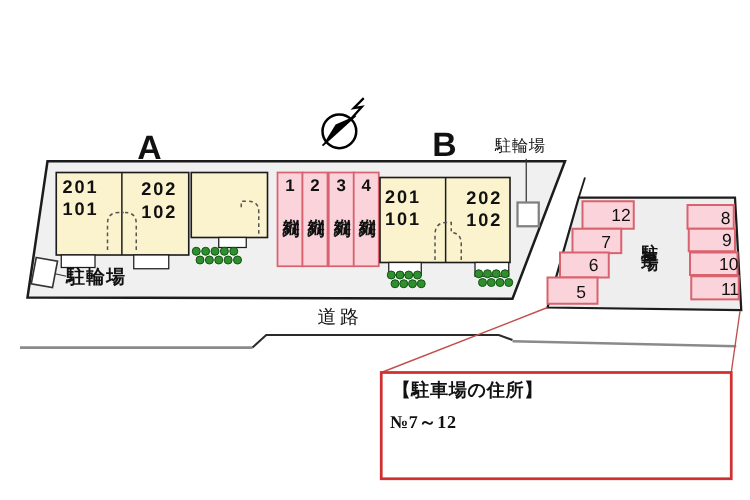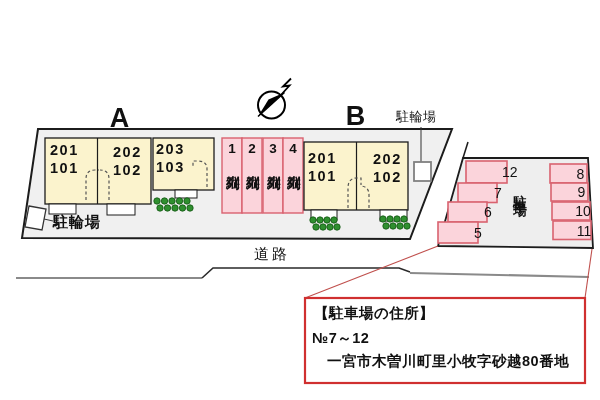--- a/index.html
+++ b/index.html
@@ -13,23 +13,23 @@
   .unit{font-size:14.5px;font-weight:bold;letter-spacing:1.5px;line-height:18px;}
   .unit span{display:block;}
   .colnum{font-size:13.5px;font-weight:bold;text-align:center;width:20px;}
   .vtext{writing-mode:vertical-rl;text-orientation:upright;}
   .tandem{font-size:13.5px;font-weight:bold;letter-spacing:1px;}
   .bike{font-weight:bold;font-size:15px;letter-spacing:1px;}
   .bike-sm{font-size:13px;letter-spacing:0.5px;}
   .road{font-size:15px;letter-spacing:3px;}
   .plabel{font-size:13.5px;font-weight:bold;letter-spacing:4px;}
   .space{position:absolute;display:flex;align-items:center;font-size:14px;}
-  .space.leftcol{justify-content:flex-start;padding-left:0;margin-left:36px;}
+  .space.leftcol{justify-content:flex-start;padding-left:23px;}
   .space.rightcol{justify-content:center;padding-left:12px;}
-  .note-line{font-size:14.5px;letter-spacing:0.5px;font-weight:bold;}
+  .note-line{font-size:14.5px;letter-spacing:0.5px;font-weight:bold;font-family:Liberation Serif, serif;}
 </style>
 </head>
 <body>
 
 <div id="stage">
 
   <svg width="600" height="400" viewBox="0 0 600 400">
 
     <polygon points="38,129 452,129 410,239 22,238" fill="#f0f0f0" stroke="#1c1c1c" stroke-width="2"></polygon>
 
@@ -141,24 +141,20 @@
   <div class="lbl big-letter" style="left:340px;top:101px;width:32px;">B</div>
 
   <div class="lbl unit" style="left:50px;top:141px;">
     <span>201</span>
     <span>101</span>
   </div>
   <div class="lbl unit" style="left:113px;top:143px;">
     <span>202</span>
     <span>102</span>
   </div>
-  <div class="lbl unit" style="left:156px;top:140px;">
-    <span>203</span>
-    <span>103</span>
-  </div>
   <div class="lbl unit" style="left:308px;top:149px;">
     <span>201</span>
     <span>101</span>
   </div>
   <div class="lbl unit" style="left:373px;top:150px;">
     <span>202</span>
     <span>102</span>
   </div>
 
   <div class="lbl colnum" style="left:222px;top:141px;">1</div>
@@ -180,15 +176,14 @@
   <div class="space leftcol" style="left:458px;top:183px;width:39px;height:20px;">7</div>
   <div class="space leftcol" style="left:448px;top:202px;width:39px;height:20px;">6</div>
   <div class="space leftcol" style="left:438px;top:222px;width:40px;height:21px;">5</div>
   <div class="space rightcol" style="left:550px;top:164px;width:37px;height:19px;">8</div>
   <div class="space rightcol" style="left:551px;top:183px;width:37px;height:18px;">9</div>
   <div class="space rightcol" style="left:552px;top:202px;width:38px;height:18px;">10</div>
   <div class="space rightcol" style="left:553px;top:221px;width:38px;height:19px;">11</div>
 
   <div class="lbl note-line" style="left:314px;top:305px;">【駐車場の住所】</div>
   <div class="lbl note-line" style="left:312px;top:330px;">№7～12</div>
-  <div class="lbl note-line" style="left:327px;top:353px;">一宮市木曽川町里小牧字砂越80番地</div>
 
 </div>
 
 </body></html>

